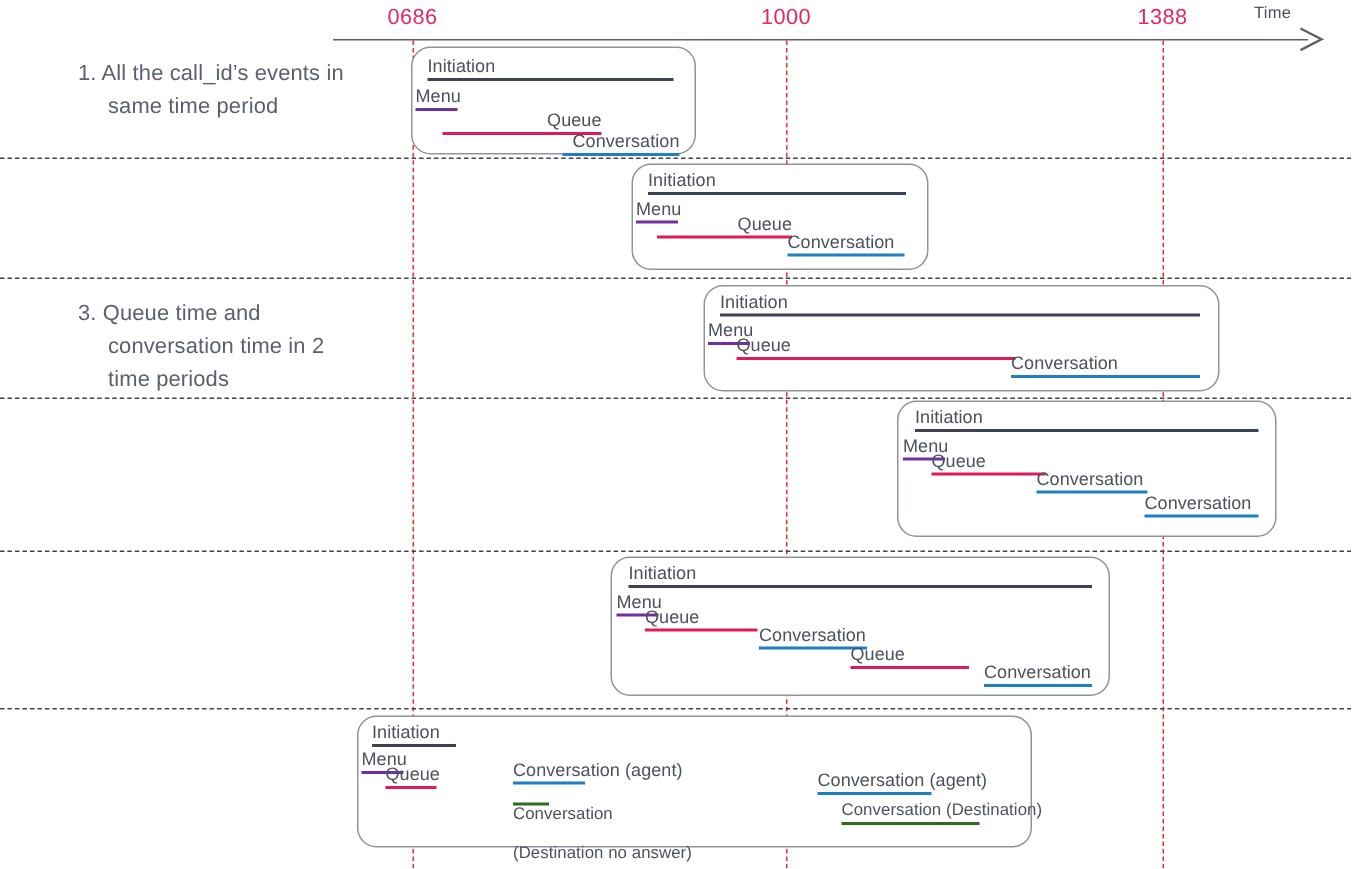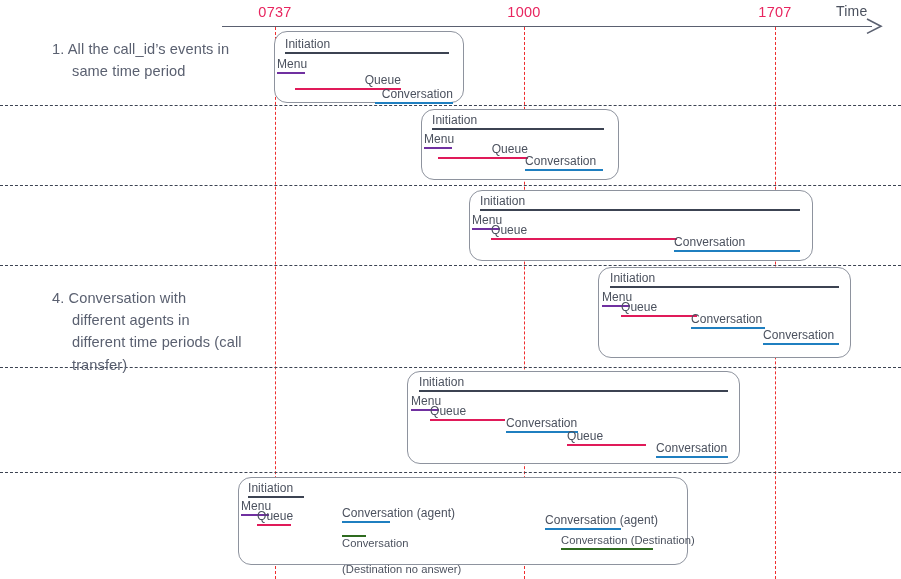--- a/index.html
+++ b/index.html
@@ -33,21 +33,21 @@
     left: 866px;
     top: 18px;
     width: 18px;
     height: 17px;
   }
   .axis-arrow svg { display: block; }
   .axis-title {
     position: absolute;
     left: 836px;
     top: 3px;
-    font-size: 14px;
+    font-size: 11px;
     color: #4b515e;
     letter-spacing: .2px;
   }
   .tick-label {
     position: absolute;
     top: 4px;
     font-size: 14.5px;
     color: #e8255f;
     letter-spacing: .3px;
     transform: translateX(-50%);
@@ -132,23 +132,23 @@
 <div id="stage">
 
   <div class="axis-line"></div>
   <div class="axis-arrow">
     <svg width="18" height="17" viewBox="0 0 18 17">
       <path d="M1 1 L15 8.2 L1 15.4" fill="none" stroke="#5a6070" stroke-width="1.6"></path>
     </svg>
   </div>
   <div class="axis-title">Time</div>
 
-  <div class="tick-label" style="left:275px">0737</div>
+  <div class="tick-label" style="left:275px">0686</div>
   <div class="tick-label" style="left:524px">1000</div>
-  <div class="tick-label" style="left:775px">1707</div>
+  <div class="tick-label" style="left:775px">1388</div>
 
   <div class="vline" style="left:275px"></div>
   <div class="vline" style="left:524px"></div>
   <div class="vline" style="left:775px"></div>
 
   <div class="rowsep" style="top:105px"></div>
   <div class="rowsep" style="top:185px"></div>
   <div class="rowsep" style="top:265px"></div>
   <div class="rowsep" style="top:367px"></div>
   <div class="rowsep" style="top:472px"></div>
@@ -187,42 +187,42 @@
     <div class="bar lab-right" style="left:16px;  top:33px; width:90px;">
       <span class="bl">Queue</span>
       <span class="rule c-queue"></span>
     </div>
     <div class="bar lab-left" style="left:103px; top:45px; width:78px;">
       <span class="bl">Conversation</span>
       <span class="rule c-conv"></span>
     </div>
   </div>
 
+  <div class="caption" style="top:198px">
+    <div class="cap-inner"><span>3. Queue time and conversation time in 2 time periods</span></div>
+  </div>
   <div class="card" style="left:469px; top:190px; width:344px; height:71px;">
     <div class="bar lab-left" style="left:10px;  top:4px;  width:320px;">
       <span class="bl">Initiation</span>
       <span class="rule c-init"></span>
     </div>
     <div class="bar lab-left" style="left:2px;   top:23px; width:28px;">
       <span class="bl">Menu</span>
       <span class="rule c-menu"></span>
     </div>
     <div class="bar lab-left" style="left:21px;  top:33px; width:186px;">
       <span class="bl">Queue</span>
       <span class="rule c-queue"></span>
     </div>
     <div class="bar lab-left" style="left:204px; top:45px; width:126px;">
       <span class="bl">Conversation</span>
       <span class="rule c-conv"></span>
     </div>
   </div>
 
-  <div class="caption" style="top:287px">
-    <div class="cap-inner"><span>4. Conversation with different agents in different time periods (call transfer)</span></div>
-  </div>
   <div class="card" style="left:598px; top:267px; width:253px; height:91px;">
     <div class="bar lab-left" style="left:11px;  top:4px;  width:229px;">
       <span class="bl">Initiation</span>
       <span class="rule c-init"></span>
     </div>
     <div class="bar lab-left" style="left:3px;   top:23px; width:28px;">
       <span class="bl">Menu</span>
       <span class="rule c-menu"></span>
     </div>
     <div class="bar lab-left" style="left:22px;  top:33px; width:76px;">

